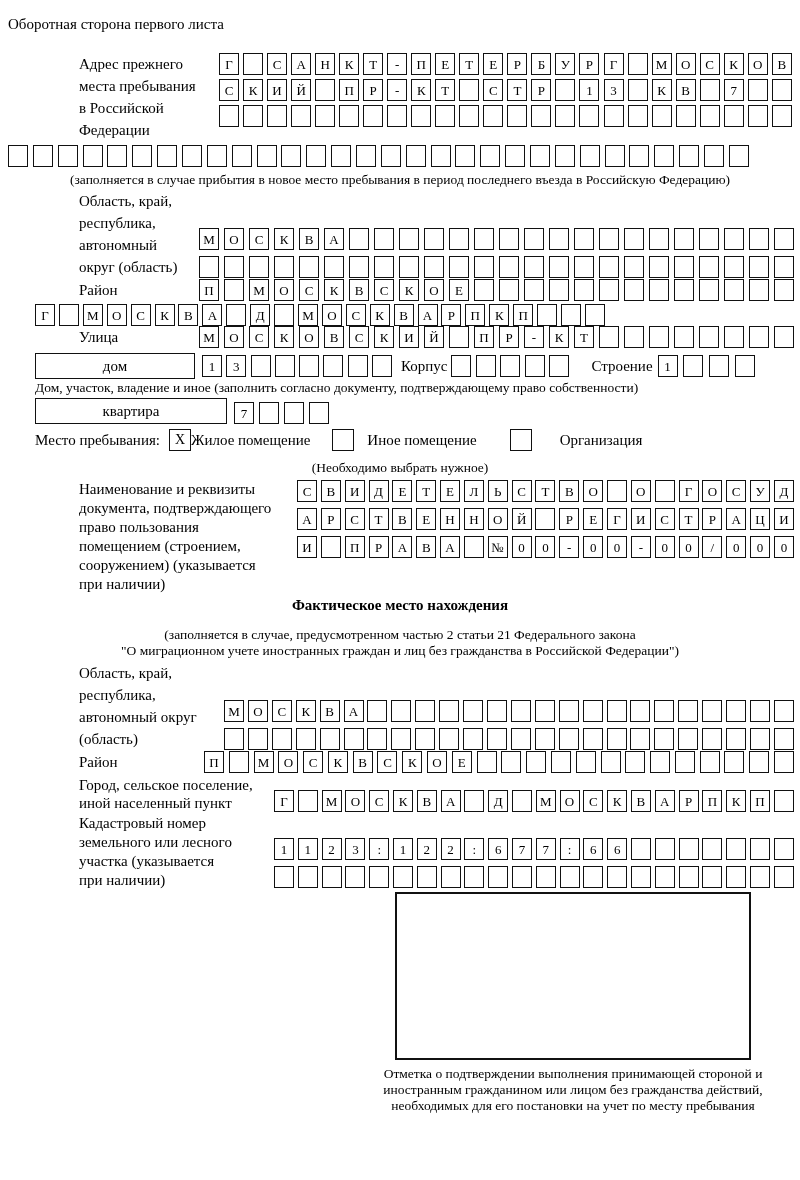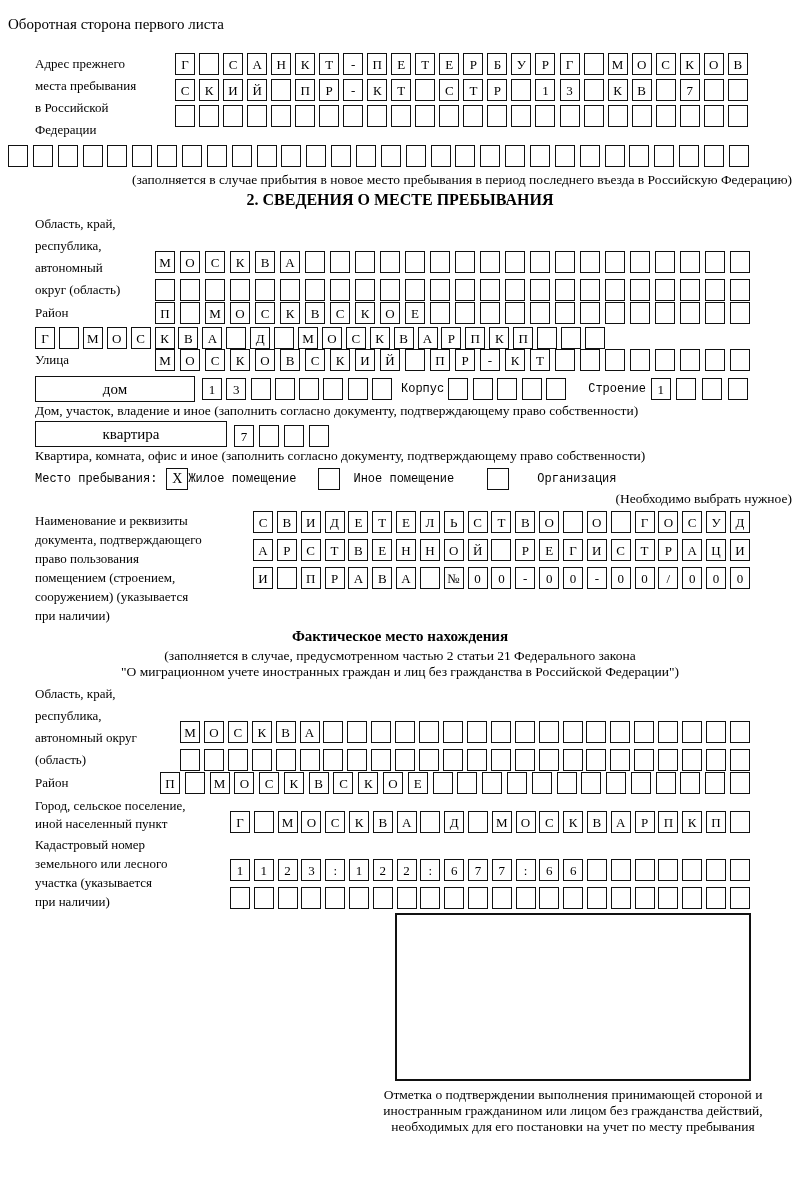--- a/index.html
+++ b/index.html
@@ -15,23 +15,24 @@
   }
   .header-note{
     text-align:left;
     padding-right:52px;
     font-size:15px;
     height:17px;
   }
   .block{display:flex;align-items:flex-start;margin-left:27px;}
   .label{
     white-space:pre-line;
-    font-size:13px;
+    font-size:15px;
     line-height:22px;
     flex:none;
+    margin-left:44px;
   }
   .label.lh18{line-height:18px;}
   .label.lh19{line-height:19px;}
   .rows{display:flex;flex-direction:column;row-gap:4px;}
   .rows.g6{row-gap:6px;}
   .cells{
     display:flex;
     justify-content:space-between;
     flex:none;
   }
@@ -45,52 +46,52 @@
     line-height:1;
     background:#fff;
   }
   .fullrow{margin:4px 0 0 0;}
   .caption{
     font-size:13.5px;
     height:15px;
     line-height:15px;
     margin-top:5px;
   }
-  .caption.center{text-align:right;}
+  .caption.center{text-align:center;}
   .caption.indent{margin-left:27px;}
   .section-title{
     text-align:center;
     font-weight:bold;
     font-size:16px;
     height:20px;line-height:20px;
     margin-top:3px;
   }
   .subsection-title{
     text-align:center;
     font-weight:bold;
     font-size:15px;
     height:19px;line-height:19px;
     margin-top:2px;
   }
   .caption2{
     text-align:center;
     font-size:13.5px;
     line-height:16px;
-    margin-top:2px;
+    margin-top:12px;
   }
   .inline-row{display:flex;align-items:center;margin-left:27px;}
   .namedbox{
     flex:none;
     height:26px;
     border:1.8px solid #111;
     box-sizing:border-box;
     display:flex;align-items:center;justify-content:center;
     font-size:15px;
   }
-  .inline-label{font-size:12px;flex:none;font-family:Liberation Mono, monospace;}
+  .inline-label{font-size:15px;flex:none;}
   .checkbox{
     flex:none;
     width:22px;height:22px;
     border:1.8px solid #111;
     box-sizing:border-box;
     display:flex;align-items:center;justify-content:center;
     font-size:14px;
   }
   .stay-row{display:flex;align-items:center;margin-left:27px;margin-top:4px;height:24px;font-size:15px;}
   .stamp-box{
@@ -228,21 +229,20 @@
       <span class="cell"></span>
       <span class="cell"></span>
       <span class="cell"></span>
       <span class="cell"></span>
       <span class="cell"></span>
       <span class="cell"></span>
       <span class="cell"></span>
     </div>
   <div class="caption center">(заполняется в случае прибытия в новое место пребывания в период последнего въезда в Российскую Федерацию)</div>
 
-  <div class="section-title">2. СВЕДЕНИЯ О МЕСТЕ ПРЕБЫВАНИЯ</div>
 
   <div class="block mt3">
     <div class="label" style="width:120px">Область, край,
 республика,
 автономный
 округ (область)</div>
     <div class="rows g6">
       <div class="cells" style="width:595px">
           <span class="cell">М</span>
           <span class="cell">О</span>
@@ -419,32 +419,31 @@
 
   <div class="inline-row mt3">
     <div class="namedbox" style="width:192px">квартира</div>
     <div class="cells" style="width:95px;margin-left:7px">
         <span class="cell">7</span>
         <span class="cell"></span>
         <span class="cell"></span>
         <span class="cell"></span>
       </div>
   </div>
-  <div class="caption indent mt1">Квартира, комната, офис и иное (заполнить согласно документу, подтверждающему право собственности)</div>
 
   <div class="stay-row">
     <span class="inline-label">Место пребывания:</span>
     <span class="checkbox" style="margin-left:9px">X</span>
     <span class="inline-label" style="">Жилое помещение</span>
     <span class="checkbox" style="margin-left:22px"></span>
     <span class="inline-label" style="margin-left:13px">Иное помещение</span>
     <span class="checkbox" style="margin-left:33px"></span>
     <span class="inline-label" style="margin-left:28px">Организация</span>
   </div>
-  <div class="caption center" style="margin-top:0">(Необходимо выбрать нужное)</div>
+  <div class="caption center" style="margin-top:8px">(Необходимо выбрать нужное)</div>
 
   <div class="block mt5">
     <div class="label lh19" style="width:218px">Наименование и реквизиты
 документа, подтверждающего
 право пользования
 помещением (строением,
 сооружением) (указывается
 при наличии)</div>
     <div class="rows g6">
       <div class="cells" style="width:497px">

